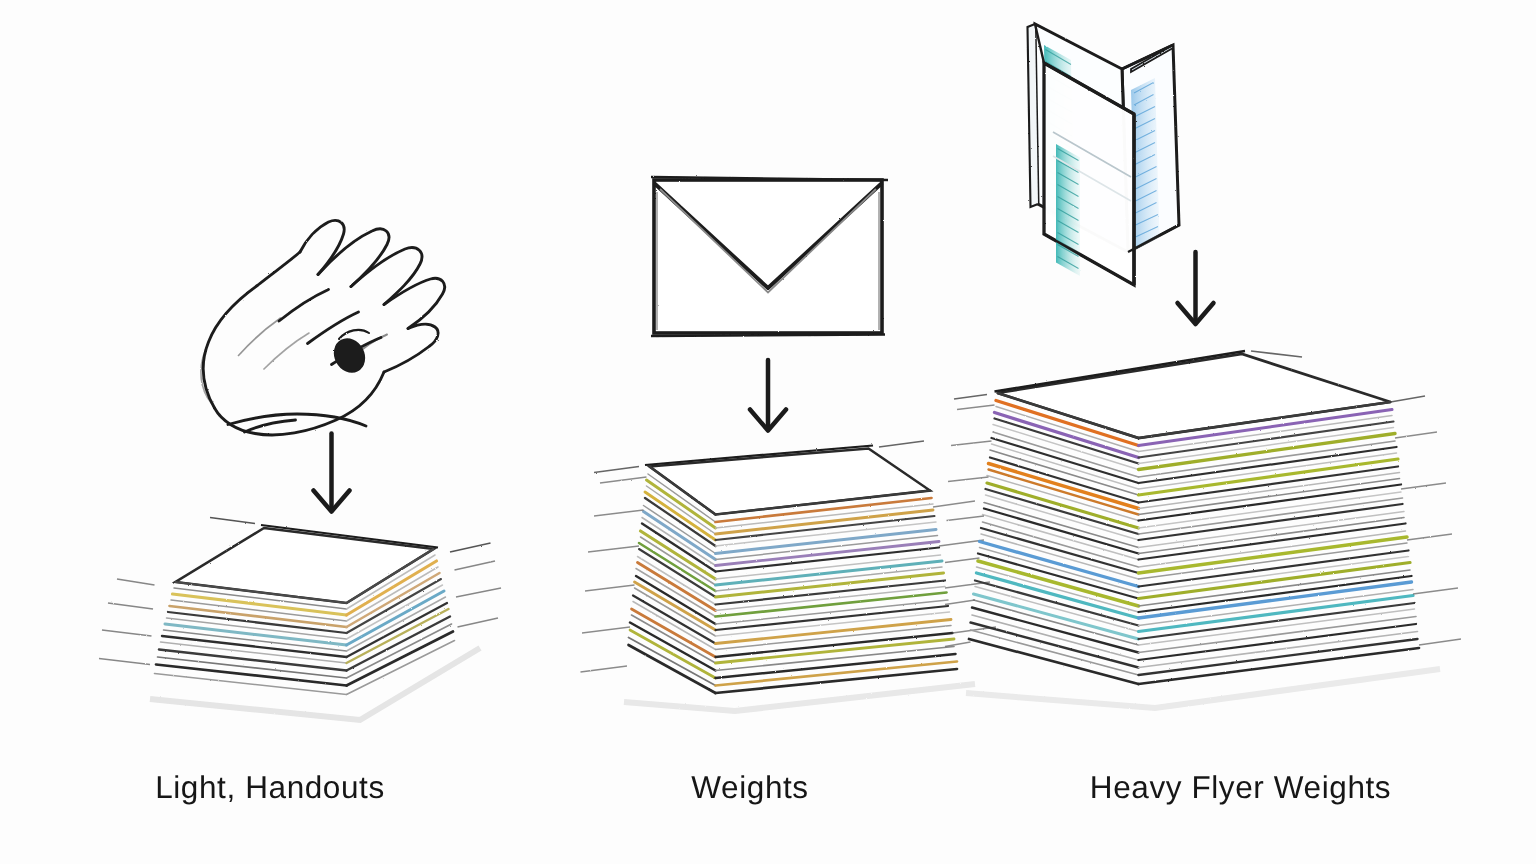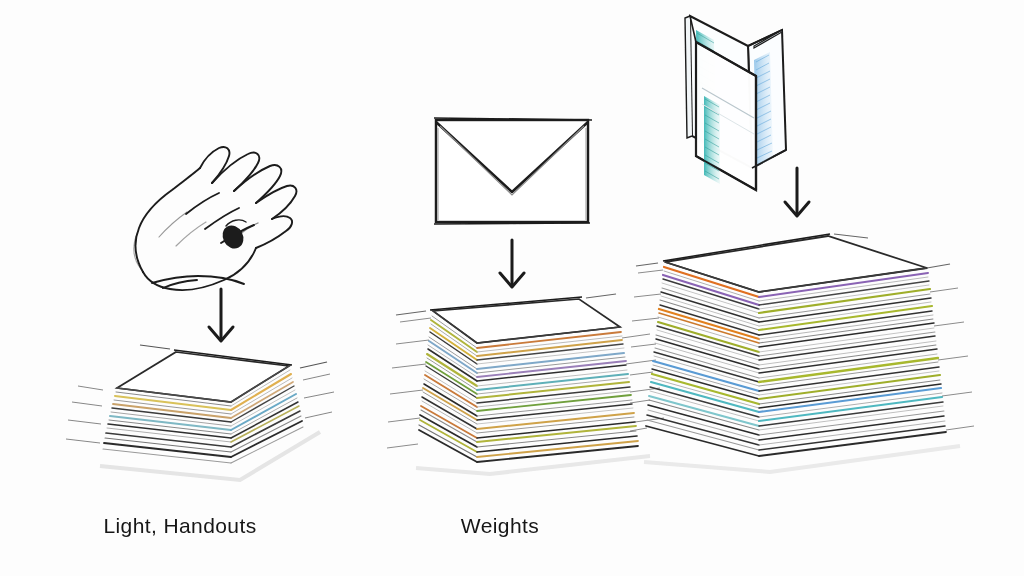--- a/index.html
+++ b/index.html
@@ -445,15 +445,16 @@
             <path d="M300 292 L328 288"></path>
             <path d="M304 326 L334 322"></path>
             <path d="M308 360 L338 356"></path>
             <path d="M312 396 L342 392"></path>
             <path d="M316 430 L344 426"></path>
           </g>
           <path d="M14 462 L140 472 L330 446" fill="none" stroke="#eaeaea" stroke-width="4"></path>
         </g>
       </svg>
     </div>
+    <div class="caption">Heavy Flyer Weights</div>
   </div>
 
 </div>
 
 </body></html>

